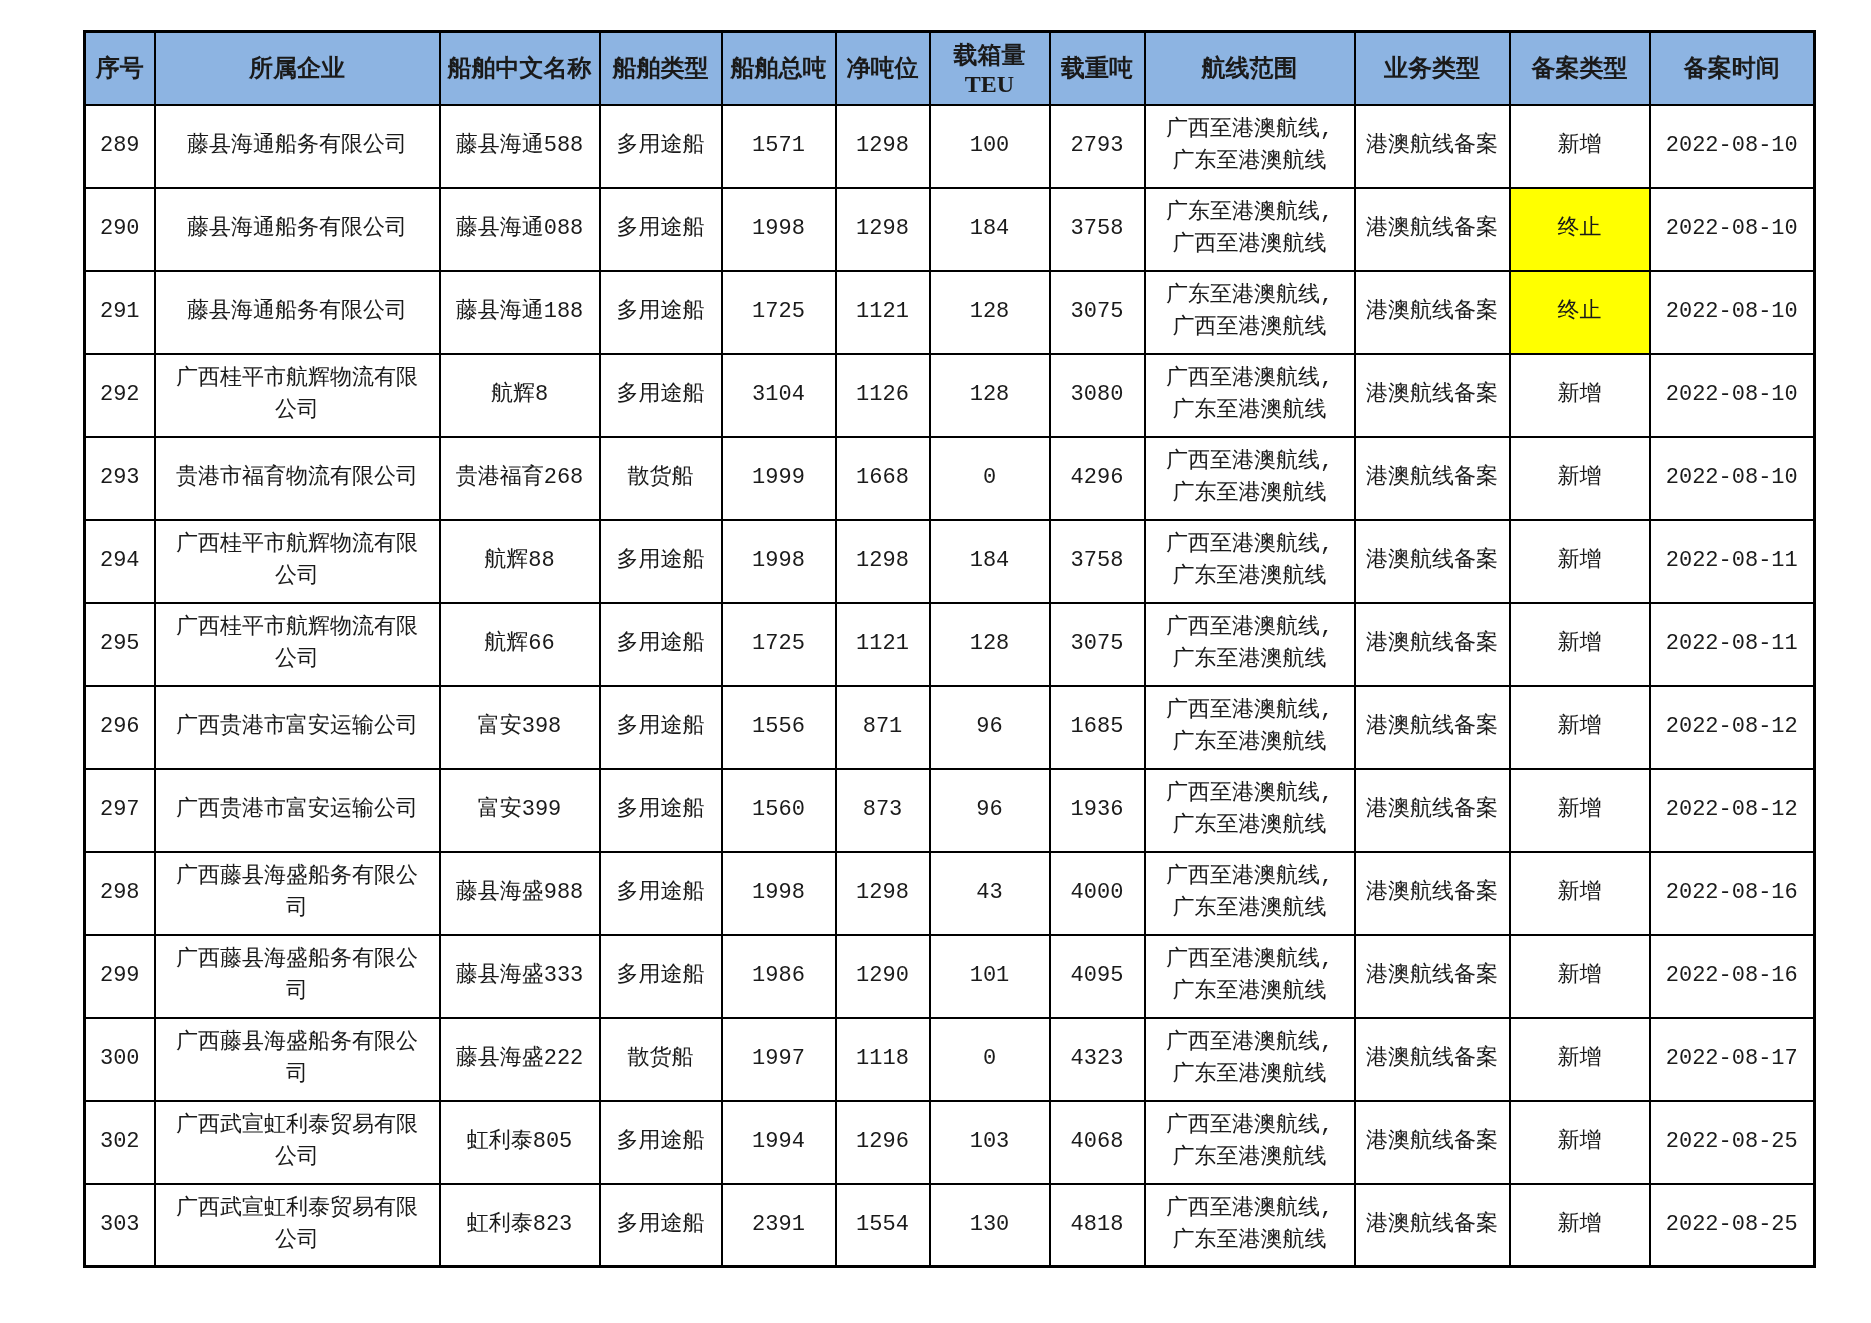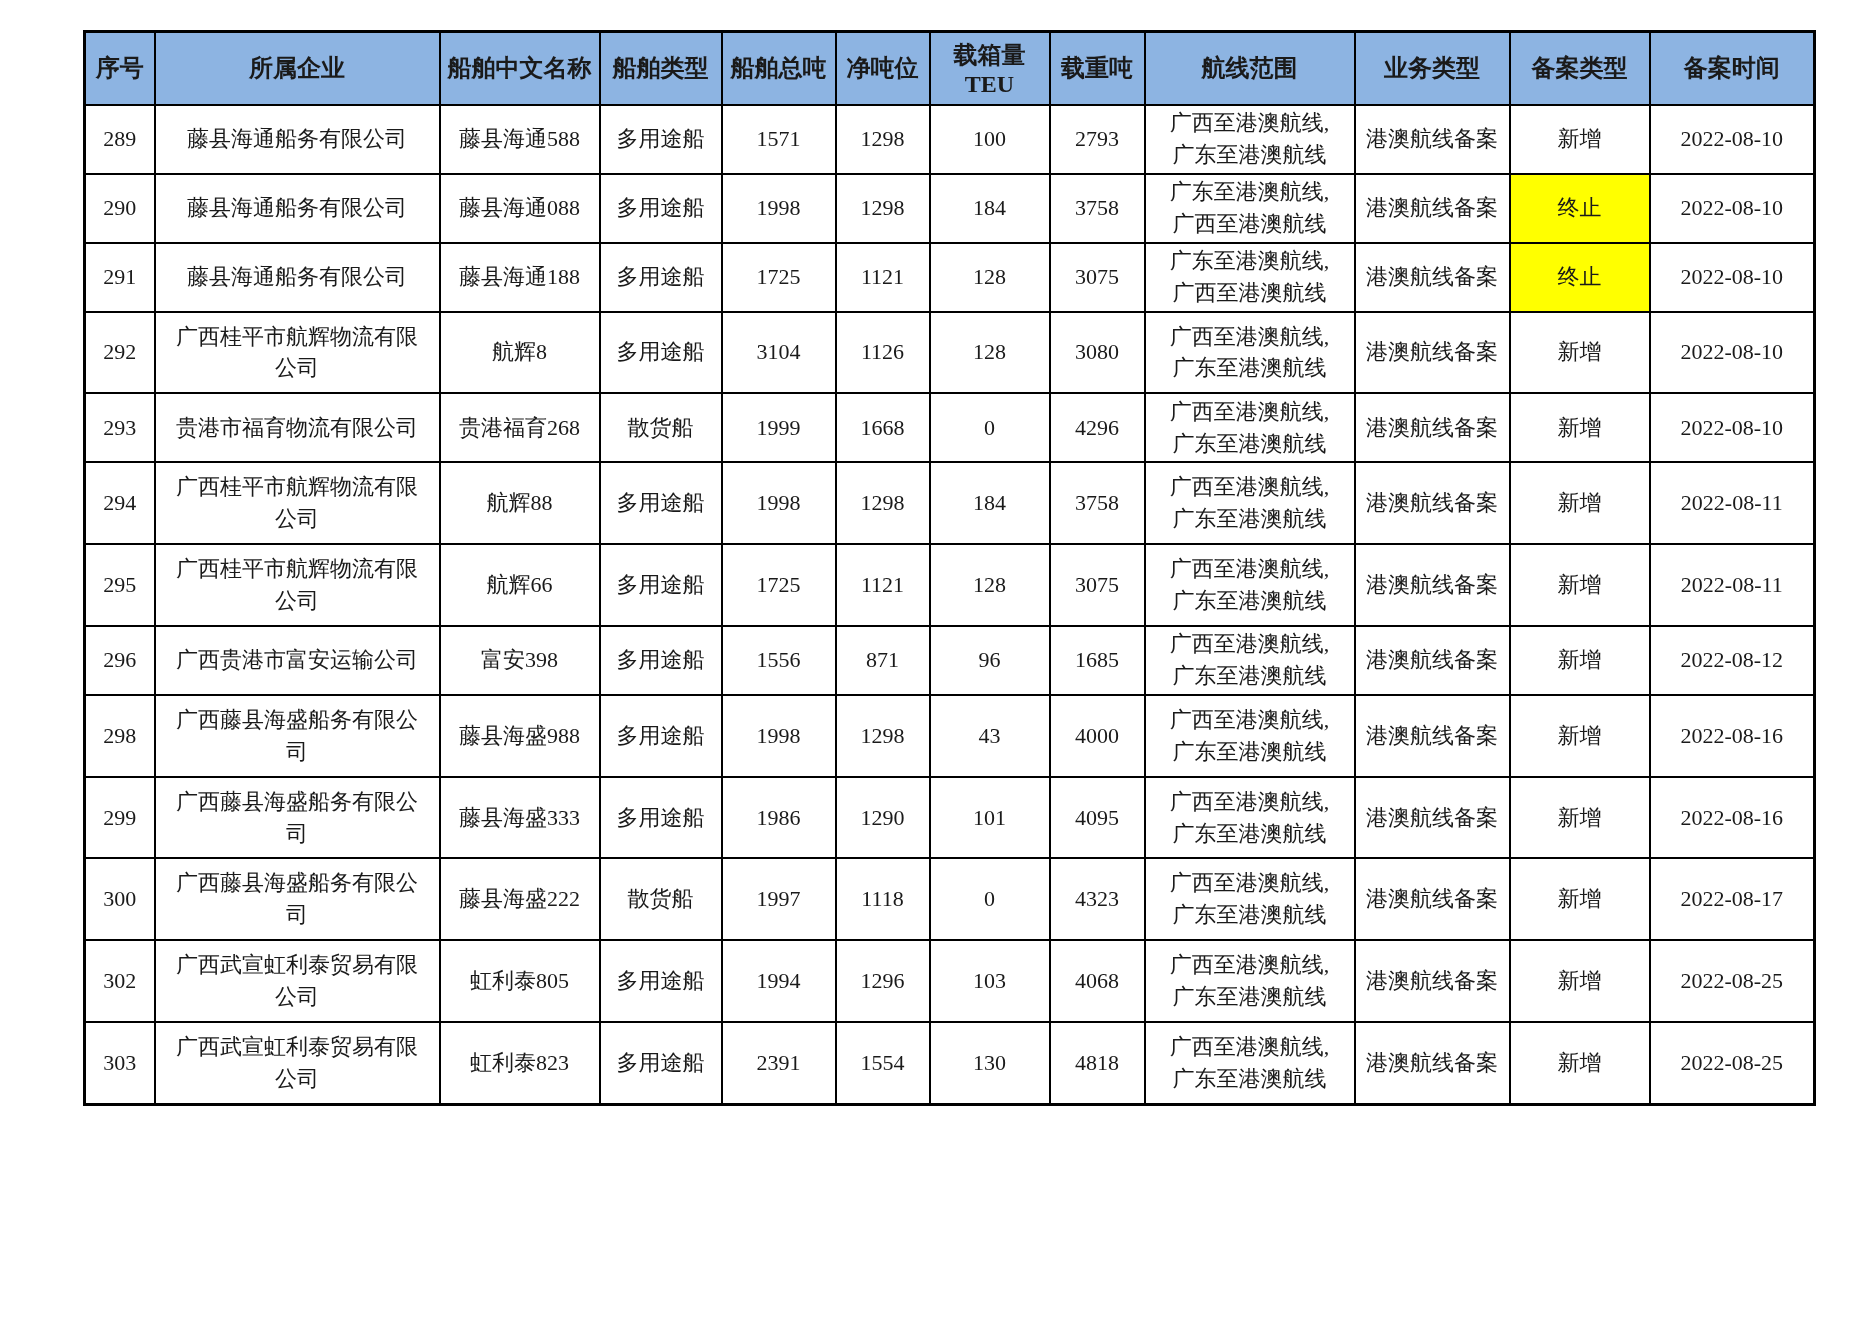--- a/index.html
+++ b/index.html
@@ -39,21 +39,22 @@
   thead tr {
     height: 73px;
     background: #8DB4E2;
   }
   th {
     font-size: 24px;
     font-weight: bold;
     padding: 0 2px;
   }
   tbody tr {
-    height: 69px;
+    height: 83px;
+    font-family: Liberation Mono, monospace;
   }
   td {
     font-size: 22px;
     line-height: 1.45;
   }
   td[data-name="cell-company"] {
     padding: 8px 15px;
   }
   td.hl {
     background: #FFFF00;
@@ -209,20 +210,35 @@
           <td data-name="cell-net-tonnage">871</td>
           <td data-name="cell-teu">96</td>
           <td data-name="cell-deadweight">1685</td>
           <td data-name="cell-route">广西至港澳航线,
 广东至港澳航线</td>
           <td data-name="cell-business-type">港澳航线备案</td>
           <td data-name="cell-filing-type">新增</td>
           <td data-name="cell-filing-date">2022-08-12</td>
         </tr>
         <tr data-name="table-row">
+          <td data-name="cell-seq">297</td>
+          <td data-name="cell-company">广西贵港市富安运输公司</td>
+          <td data-name="cell-ship-name">富安399</td>
+          <td data-name="cell-ship-type">多用途船</td>
+          <td data-name="cell-gross-tonnage">1560</td>
+          <td data-name="cell-net-tonnage">873</td>
+          <td data-name="cell-teu">96</td>
+          <td data-name="cell-deadweight">1936</td>
+          <td data-name="cell-route">广西至港澳航线,
+广东至港澳航线</td>
+          <td data-name="cell-business-type">港澳航线备案</td>
+          <td data-name="cell-filing-type">新增</td>
+          <td data-name="cell-filing-date">2022-08-12</td>
+        </tr>
+        <tr data-name="table-row">
           <td data-name="cell-seq">298</td>
           <td data-name="cell-company">广西藤县海盛船务有限公司</td>
           <td data-name="cell-ship-name">藤县海盛988</td>
           <td data-name="cell-ship-type">多用途船</td>
           <td data-name="cell-gross-tonnage">1998</td>
           <td data-name="cell-net-tonnage">1298</td>
           <td data-name="cell-teu">43</td>
           <td data-name="cell-deadweight">4000</td>
           <td data-name="cell-route">广西至港澳航线,
 广东至港澳航线</td>

